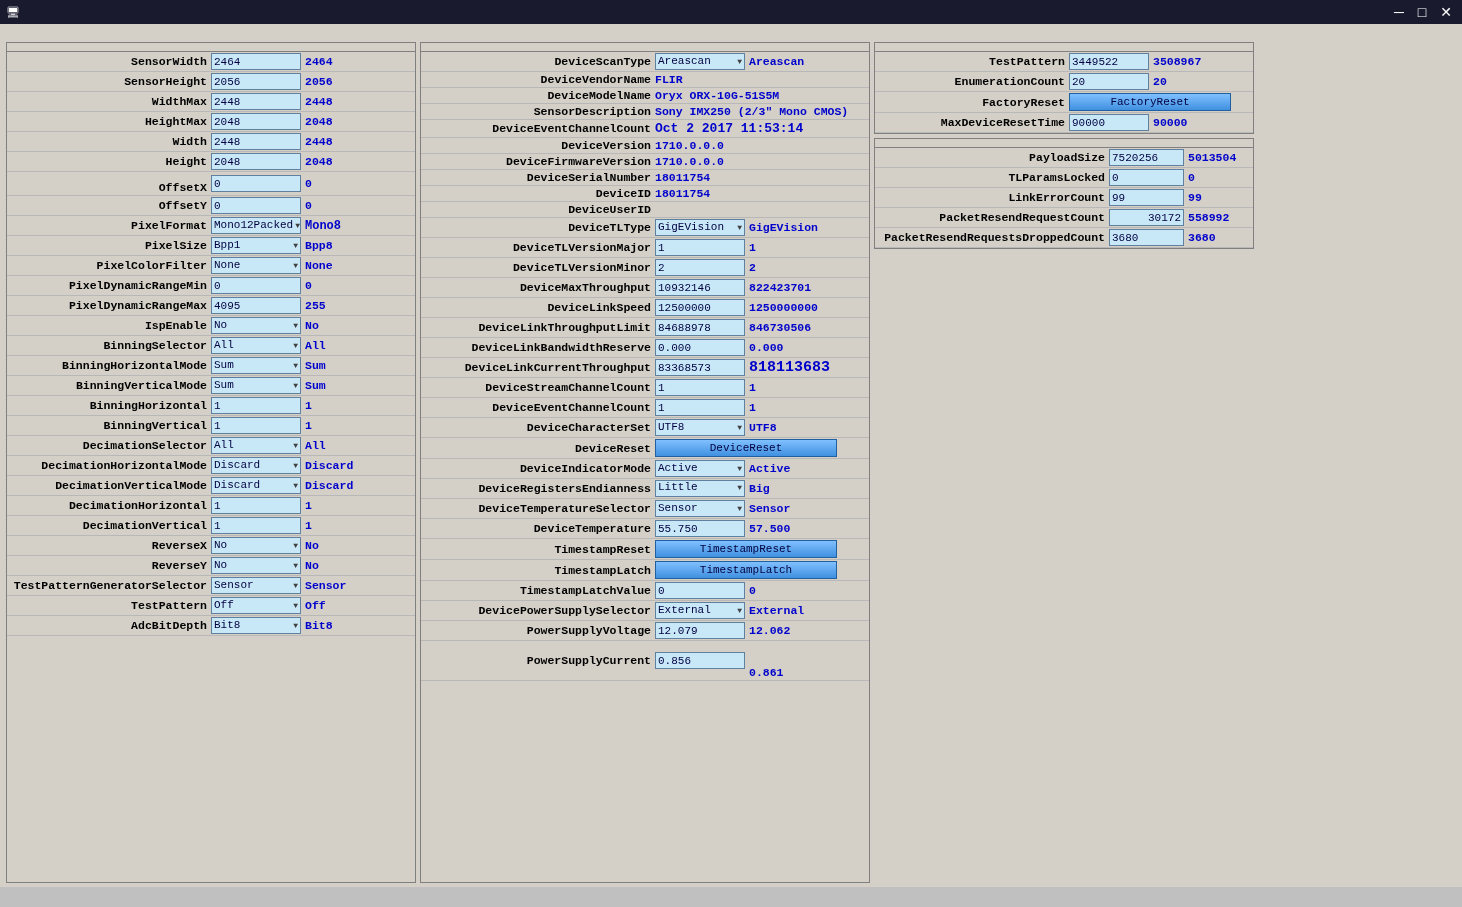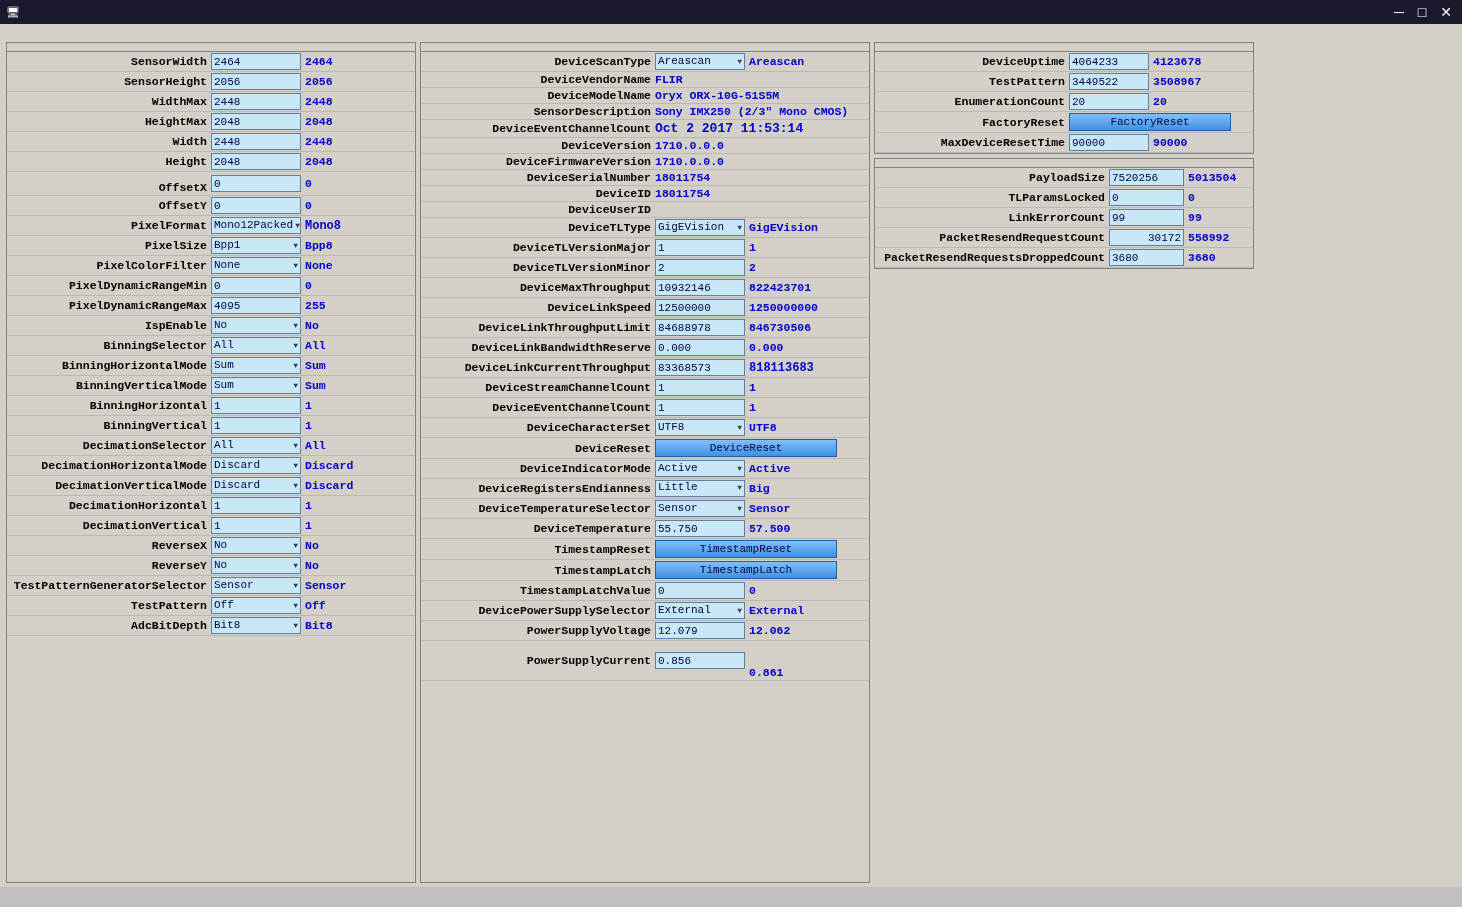--- a/index.html
+++ b/index.html
@@ -425,21 +425,21 @@
           <span class="value-plain" style="font-size: 11.5px;">846730506</span>
         </div>
         <div class="row">
           <span class="label dev1-label" style="width: 230px;">DeviceLinkBandwidthReserve</span>
           <div class="value-box" style="width: 90px;"><span>0.000</span></div>
           <span class="value-plain" style="font-size: 11.5px;">0.000</span>
         </div>
         <div class="row">
           <span class="label dev1-label" style="width: 230px;">DeviceLinkCurrentThroughput</span>
           <div class="value-box" style="width: 90px;"><span>83368573</span></div>
-          <span class="value-plain" style="font-size: 12px; text-align: center;">818113683</span>
+          <span class="value-plain" style="font-size: 15px; text-align: center;">818113683</span>
         </div>
         <div class="row">
           <span class="label dev1-label" style="width: 230px;">DeviceStreamChannelCount</span>
           <div class="value-box" style="width: 90px;"><span>1</span></div>
           <span class="value-plain" style="font-size: 11.5px;">1</span>
         </div>
         <div class="row">
           <span class="label dev1-label" style="width: 230px;">DeviceEventChannelCount</span>
           <div class="value-box" style="width: 90px;"><span>1</span></div>
           <span class="value-plain" style="font-size: 11.5px;">1</span>
@@ -517,25 +517,20 @@
           <span class="value-plain" style="font-size: 11.5px; margin-top: 24px;">0.861</span>
         </div>
       </div>
   </div>
 
   <div class="right-panels">
     <div class="panel-small">
       <div class="panel-title"></div>
       <div id="dev2-rows">
           <div class="row">
-            <span class="label dev2-label" style="width: 190px;">DeviceUptime</span>
-            <div class="value-box" style="width: 80px;"><span>4064233</span></div>
-            <span class="value-plain" style="font-size: 11.5px;">4123678</span>
-          </div>
-          <div class="row">
             <span class="label dev2-label" style="width: 190px;">TestPattern</span>
             <div class="value-box" style="width: 80px;"><span>3449522</span></div>
             <span class="value-plain" style="font-size: 11.5px;">3508967</span>
           </div>
           <div class="row">
             <span class="label dev2-label" style="width: 190px;">EnumerationCount</span>
             <div class="value-box" style="width: 80px;"><span>20</span></div>
             <span class="value-plain" style="font-size: 11.5px;">20</span>
           </div>
           <div class="row">

